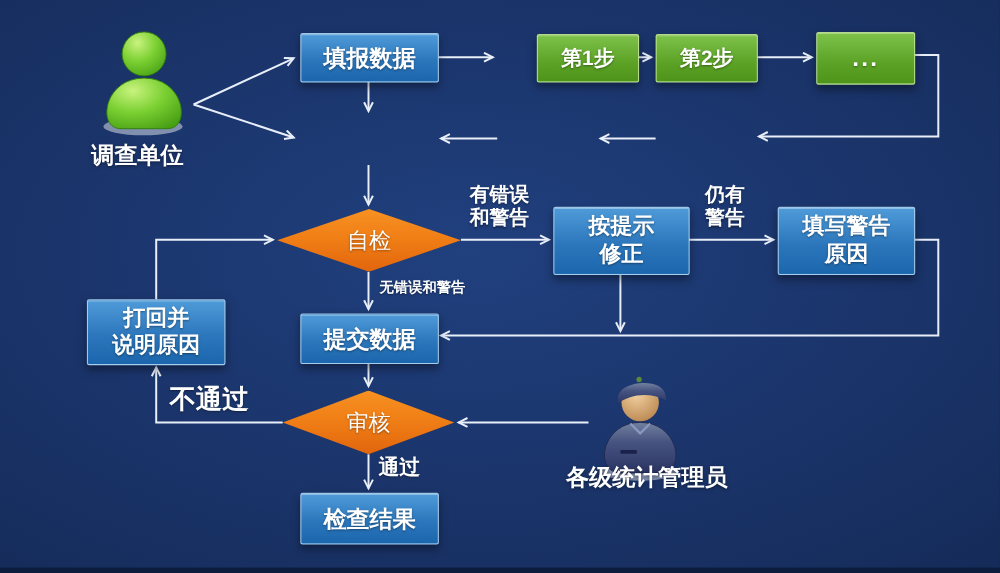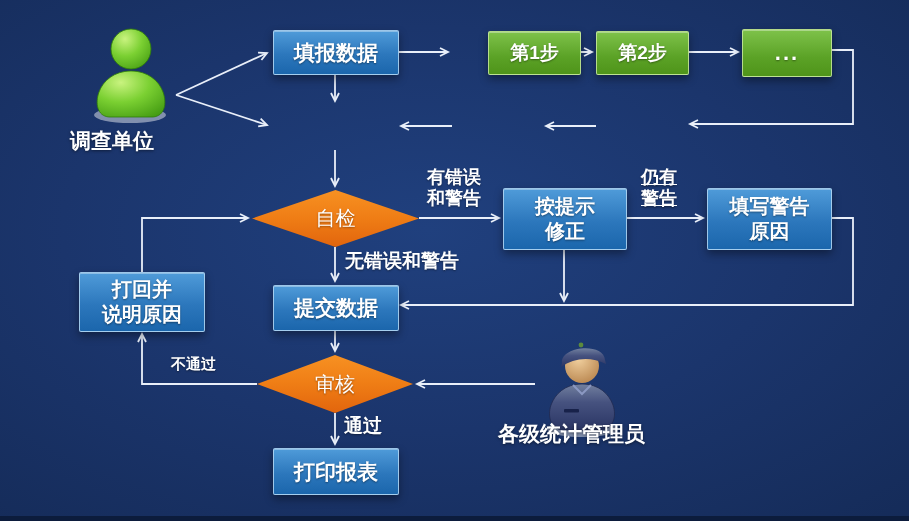--- a/index.html
+++ b/index.html
@@ -31,21 +31,21 @@
     color:#fff;font-weight:normal;font-size:20px;text-shadow:0 1px 2px rgba(0,0,0,.4);
     background:linear-gradient(180deg,#f79122 0%,#ef7d15 50%,#e2650d 100%);
     clip-path:polygon(50% 0,100% 50%,50% 100%,0 50%);
     filter:drop-shadow(0 4px 5px rgba(0,0,0,.45));
   }
   .edge-label{
     position:absolute;color:#fff;font-weight:600;font-size:18px;line-height:21px;
     text-shadow:0 1px 2px rgba(0,0,0,.4);white-space:nowrap;
   }
   .actor-label{
-    position:absolute;color:#fff;font-weight:bold;font-size:21px;text-align:left;
+    position:absolute;color:#fff;font-weight:bold;font-size:21px;text-align:center;
     text-shadow:0 1px 3px rgba(0,0,0,.5);white-space:nowrap;
   }
   svg.connectors{position:absolute;left:0;top:0;}
   .icon{position:absolute;}
 </style>
 </head>
 <body>
 
 <div id="canvas">
 
@@ -113,21 +113,21 @@
   </div>
 
   <div class="node blue two-line" style="left:79px;top:272px;width:124px;height:58px;">
     <div>打回并</div>
     <div>说明原因</div>
   </div>
   <div class="node blue" style="left:273px;top:285px;width:124px;height:44px;">提交数据</div>
 
   <div class="diamond" style="left:257px;top:355px;width:156px;height:58px;">审核</div>
 
-  <div class="node blue" style="left:273px;top:448px;width:124px;height:45px;">打印报表</div>
+  <div class="node blue" style="left:273px;top:448px;width:124px;height:45px;">检查结果</div>
 
   <div class="icon" style="left:544px;top:334px;width:76px;height:104px;">
     <svg width="76" height="104" viewBox="0 0 76 104">
       <defs>
         <linearGradient id="gNavy" x1="0" y1="0" x2="0" y2="1">
           <stop offset="0" stop-color="#72809f"></stop>
           <stop offset="0.4" stop-color="#46527f"></stop>
           <stop offset="1" stop-color="#2a3564"></stop>
         </linearGradient>
         <radialGradient id="gSkin" cx="0.4" cy="0.3" r="0.9">
@@ -143,22 +143,22 @@
       <path d="M29,51 L38,60 L47,51" fill="none" stroke="#8b98c2" stroke-width="2"></path>
       <rect x="20" y="75" width="15" height="3.5" rx="1" fill="#18224a"></rect>
     </svg>
   </div>
   <div class="actor-label" style="left:498px;top:420px;width:180px;">各级统计管理员</div>
 
   <div class="edge-label" style="left:427px;top:167px;">
     <div>有错误</div>
     <div>和警告</div>
   </div>
-  <div class="edge-label" style="left:641px;top:167px;text-decoration:underline;">
+  <div class="edge-label" style="left:641px;top:167px;">
     <div>仍有</div>
     <div>警告</div>
   </div>
-  <div class="edge-label" style="left:345px;top:250px;font-size:19px;">无错误和警告</div>
-  <div class="edge-label" style="left:171px;top:353px;font-size:15px;">不通过</div>
+  <div class="edge-label" style="left:345px;top:250px;font-size:13px;">无错误和警告</div>
+  <div class="edge-label" style="left:154px;top:353px;font-size:24px;">不通过</div>
   <div class="edge-label" style="left:344px;top:415px;font-size:19px;">通过</div>
 
   <div id="bottom-strip"></div>
 </div>
 
 </body></html>

